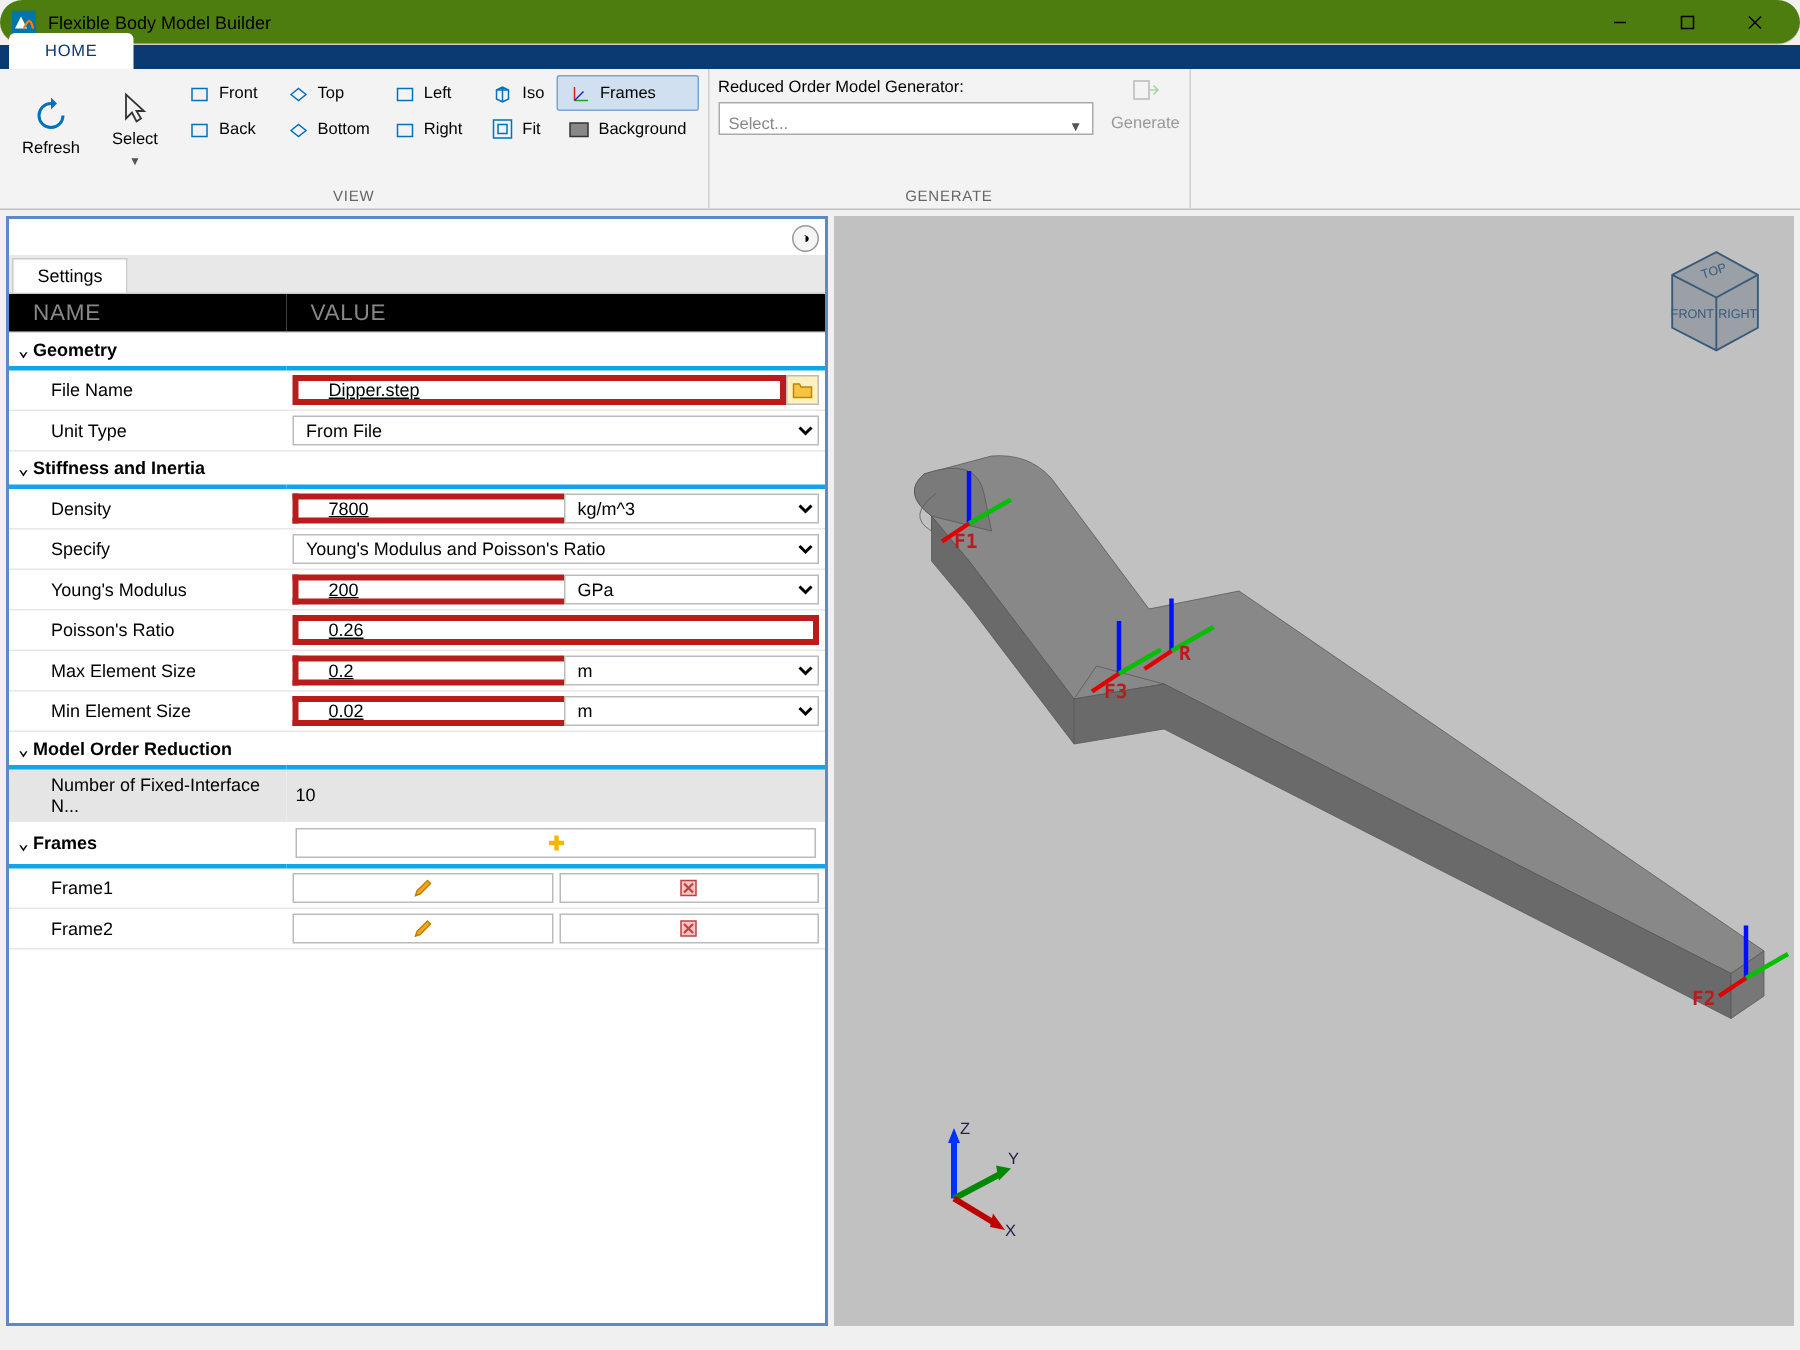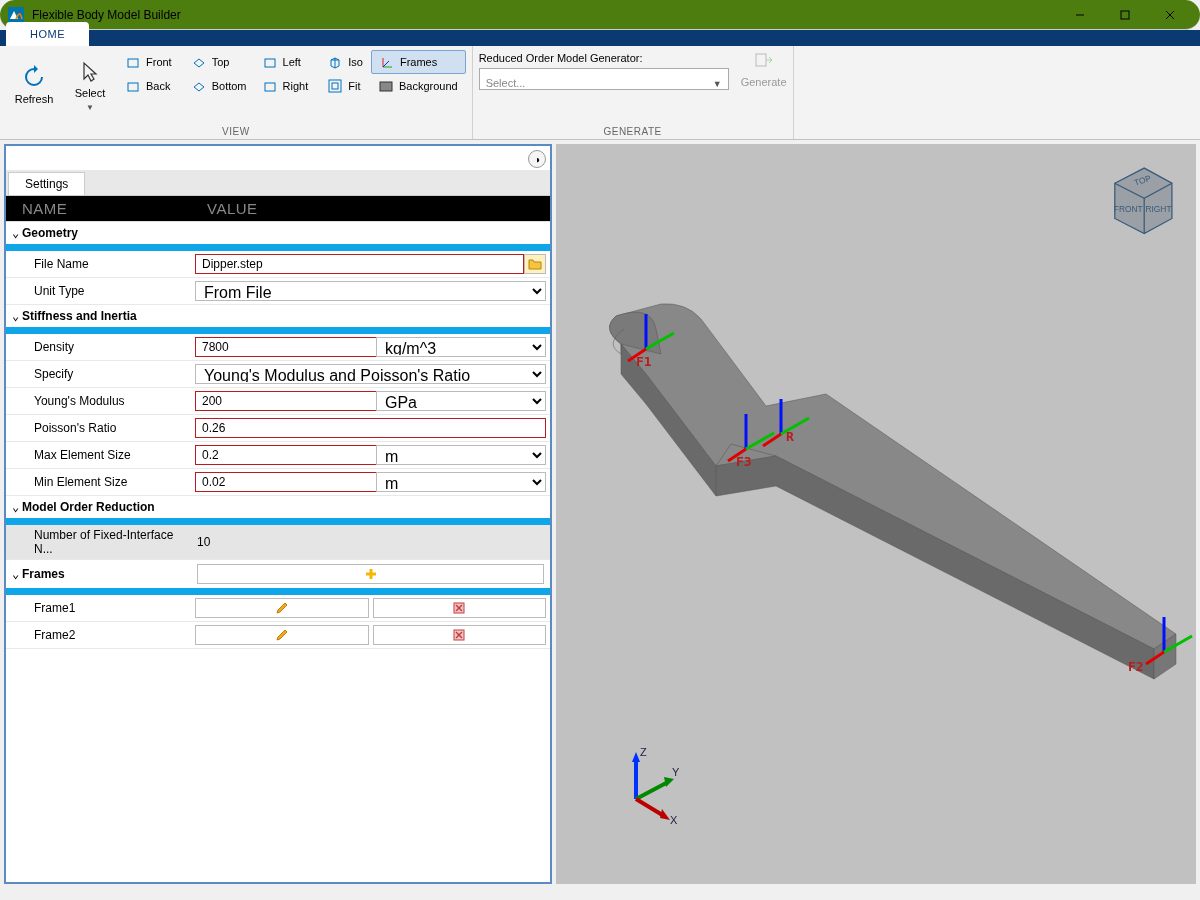--- a/index.html
+++ b/index.html
@@ -35,27 +35,27 @@
 
 
 .content { display: flex; height: 748px; padding: 4px; gap: 4px; }
 .left-panel { width: 548px; background: #fff; border: 2px solid #5b8bc2; display: flex; flex-direction: column; position: relative; }
 .panel-collapse { position: absolute; top: 4px; right: 4px; width: 18px; height: 18px; border: 1px solid #999; border-radius: 50%; display: flex; align-items: center; justify-content: center; font-size: 10px; cursor: pointer; background: #f5f5f5; }
 .settings-tab-row { display: flex; background: #e8e8e8; border-bottom: 1px solid #ccc; margin-top: 24px; }
 .settings-tab { background: #fff; border: 1px solid #ccc; border-bottom: none; padding: 4px 16px; font-size: 12px; margin-left: 2px; margin-top: 2px; }
 
 .prop-table { width: 100%; border-collapse: collapse; font-size: 12px; }
 .prop-header td { background: #000000; color: #888; font-size: 15px; padding: 4px 16px; border-bottom: 1px solid #ddd; letter-spacing: 0.5px; }
-.prop-section td { font-weight: bold; padding: 4px 6px; border-bottom: 7px solid #0ea5e9; }
+.prop-section td { font-weight: bold; padding: 4px 6px; border-bottom: 3px solid #0ea5e9; }
 .prop-section .chev { display: inline-block; width: 10px; font-family: monospace; }
 .prop-row td { padding: 3px 4px; border-bottom: 1px solid #e8e8e8; vertical-align: middle; margin-top: 17px; }
 .prop-row .name-cell { padding-left: 28px; }
 .prop-row.selrow td { background: #e5e5e5; }
-.val-input { width: 100%; border: 1px solid #b91c1c; background: #fff; font-size: 12px; padding: 2px 6px; height: 20px; }
-.val-select { width: 100%; border: 1px solid #bbb; background: #fff; font-size: 16px; padding: 1px 4px; height: 20px; }
+.val-input { width: 100%; border: 4px solid #b91c1c; background: #fff; font-size: 12px; padding: 2px 20px; height: 20px; text-decoration: underline; }
+.val-select { width: 100%; border: 1px solid #bbb; background: #fff; font-size: 12px; padding: 1px 4px; height: 20px; }
 .val-cell-split { display: flex; gap: 0; }
 .val-cell-split .val-input { flex: 1; border-right: none; }
 .val-cell-split .val-select { width: 170px; }
 .file-row { display: flex; }
 .file-row .val-input { flex: 1; }
 .file-btn { width: 22px; height: 20px; border: 1px solid #bbb; background: #fff0c0; display: flex; align-items: center; justify-content: center; cursor: pointer; font-size: 11px; }
 .frame-btns { display: flex; gap: 4px; }
 .frame-btn { flex: 1; height: 20px; border: 1px solid #bbb; background: #fff; display: flex; align-items: center; justify-content: center; cursor: pointer; }
 .plus-btn { width: 100%; height: 20px; border: 1px solid #bbb; background: #fff; display: flex; align-items: center; justify-content: center; cursor: pointer; }
 

